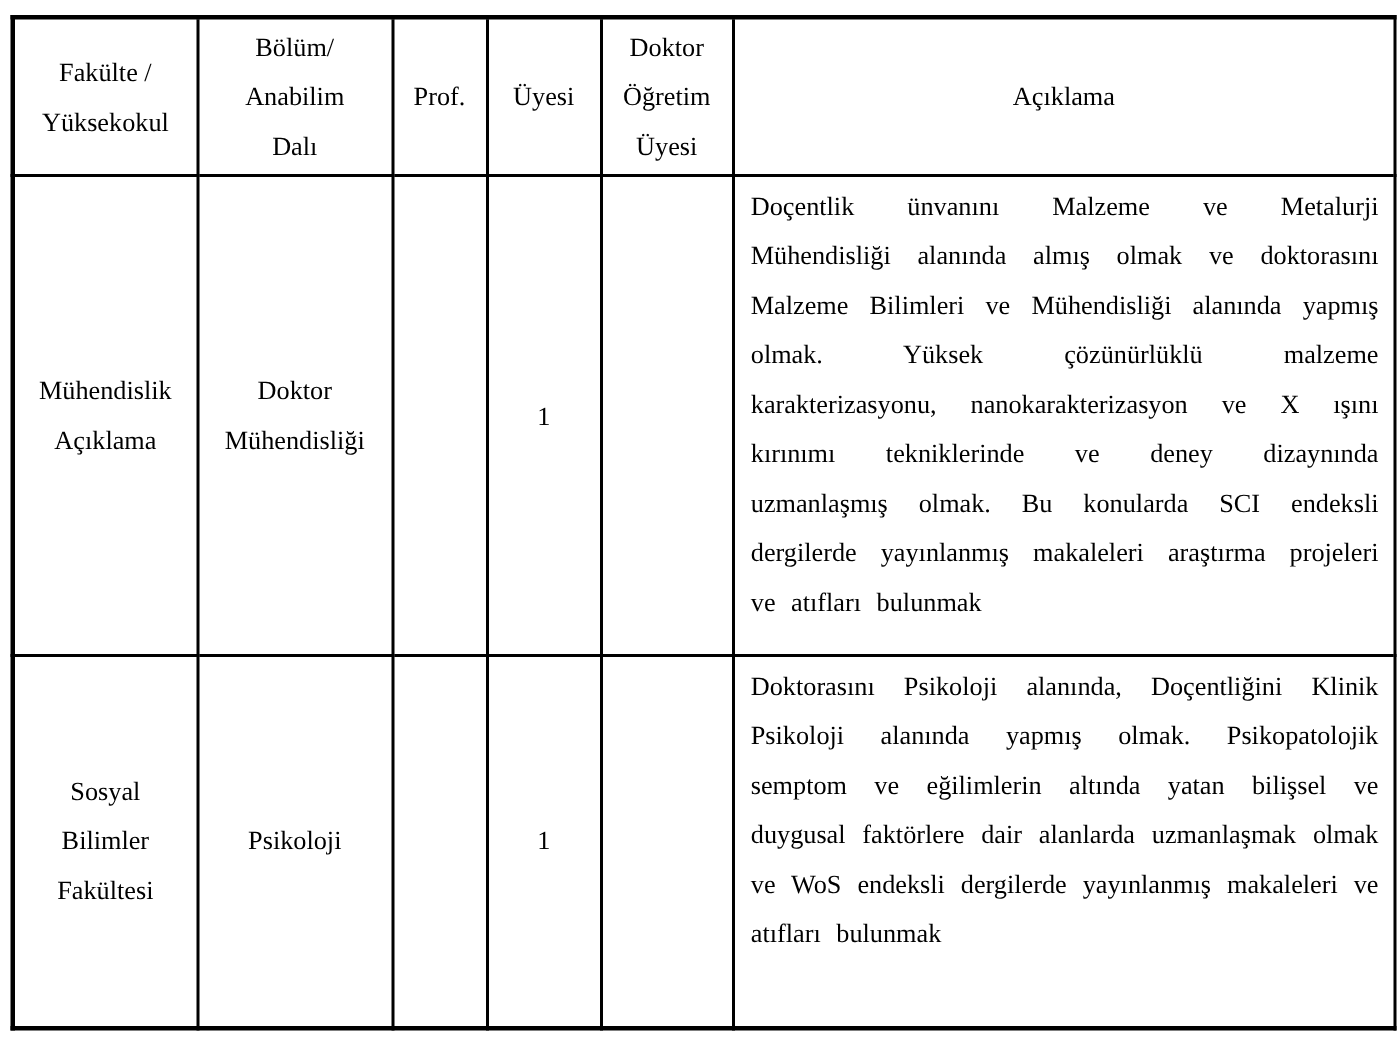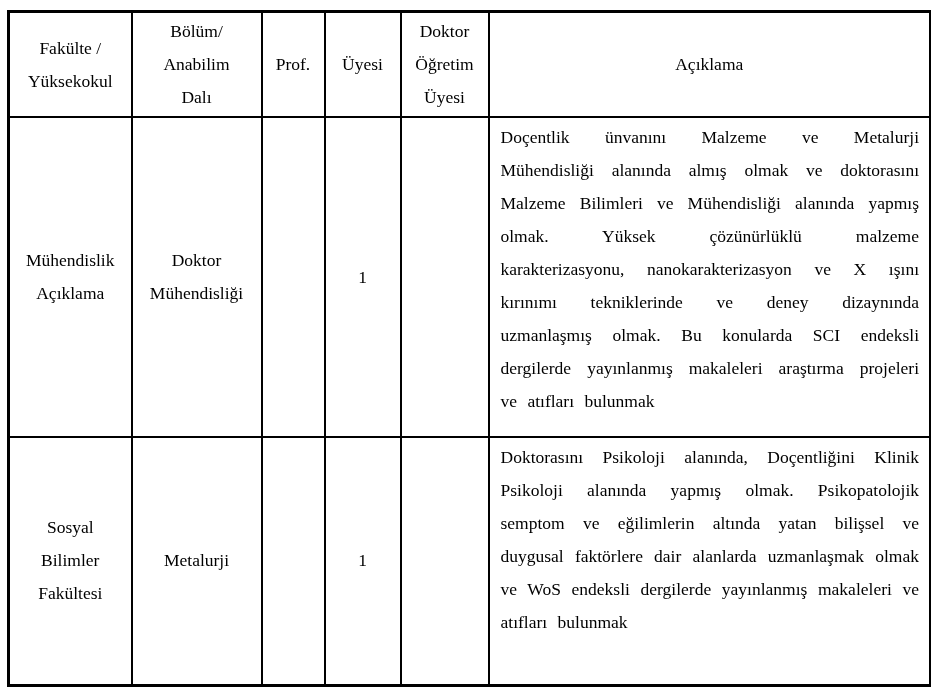--- a/index.html
+++ b/index.html
@@ -84,20 +84,20 @@
 Mühendisliği</td>
       <td></td>
       <td>1</td>
       <td></td>
       <td class="desc">Doçentlik ünvanını Malzeme ve Metalurji Mühendisliği alanında almış olmak ve doktorasını Malzeme Bilimleri ve Mühendisliği alanında yapmış olmak. Yüksek çözünürlüklü malzeme karakterizasyonu, nanokarakterizasyon ve X ışını kırınımı tekniklerinde ve deney dizaynında uzmanlaşmış olmak. Bu konularda SCI endeksli dergilerde yayınlanmış makaleleri araştırma projeleri ve atıfları bulunmak</td>
     </tr>
     <tr class="body-row-1">
       <td>Sosyal
 Bilimler
 Fakültesi</td>
-      <td>Metalurji</td>
+      <td>Psikoloji</td>
       <td></td>
       <td>1</td>
       <td></td>
       <td class="desc">Doktorasını Psikoloji alanında, Doçentliğini Klinik Psikoloji alanında yapmış olmak. Psikopatolojik semptom ve eğilimlerin altında yatan bilişsel ve duygusal faktörlere dair alanlarda uzmanlaşmak olmak ve WoS endeksli dergilerde yayınlanmış makaleleri ve atıfları bulunmak</td>
     </tr>
   </tbody>
 </table>
 
 </body></html>

